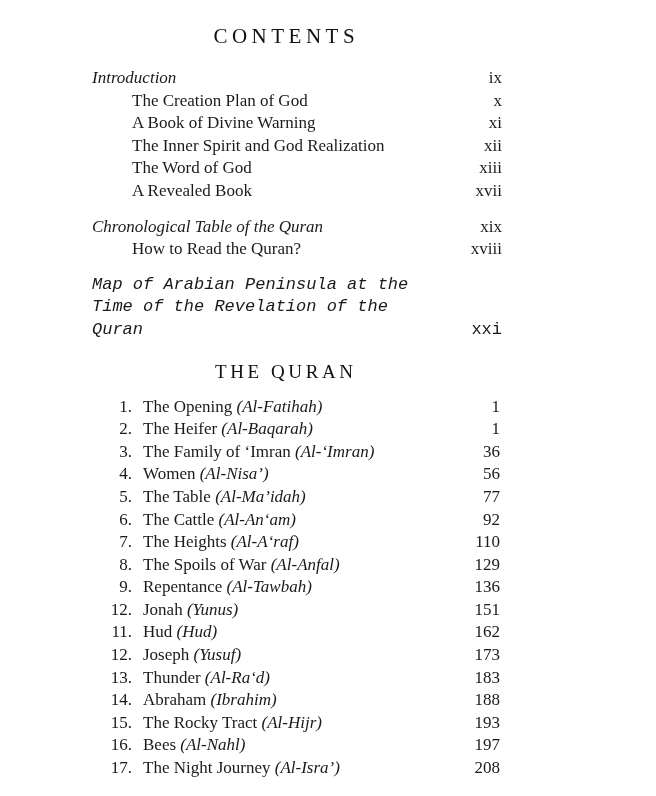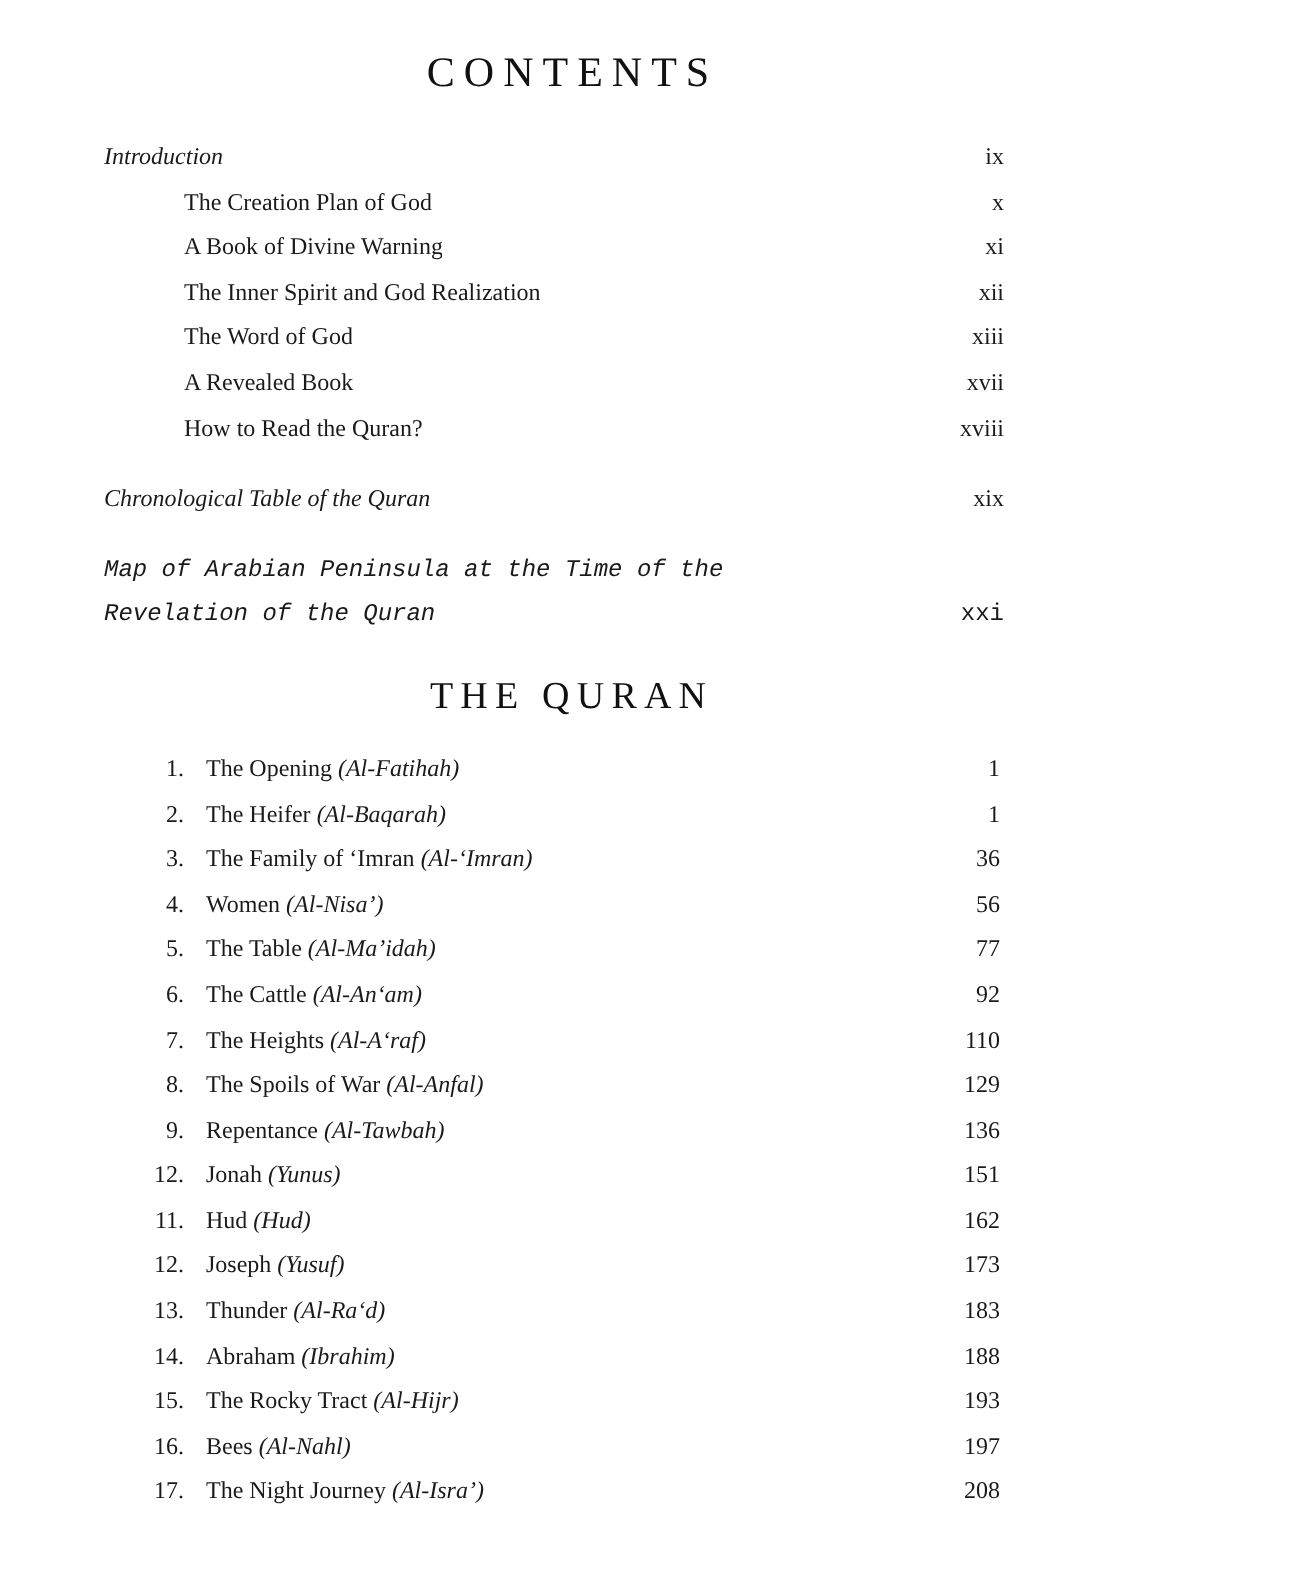--- a/index.html
+++ b/index.html
@@ -50,23 +50,24 @@
   
   .toc-list {
     margin: 0;
     padding: 0;
     list-style: none;
   }
 
   .toc-row {
     display: flex;
     align-items: baseline;
-    font-size: 12px;
+    font-size: 17px;
     line-height: 22.6px;
     white-space: nowrap;
+    margin-left: 40px;
   }
 
   .toc-label {
     flex: 0 1 auto;
     overflow: hidden;
   }
 
   .toc-filler {
     flex: 1 1 auto;
     min-width: 6px;
@@ -170,30 +171,30 @@
       <li class="toc-row fm-row level-2">
         <span class="toc-label">The Word of God</span>
         <span class="toc-filler"></span>
         <span class="toc-page">xiii</span>
       </li>
       <li class="toc-row fm-row level-2">
         <span class="toc-label">A Revealed Book</span>
         <span class="toc-filler"></span>
         <span class="toc-page">xvii</span>
       </li>
-      <li class="toc-row fm-row level-2">
-        <span class="toc-label">How to Read the Quran?</span>
-        <span class="toc-filler"></span>
-        <span class="toc-page">xviii</span>
-      </li>
       <li class="toc-row fm-row level-1 gap-before">
         <span class="toc-label">Chronological Table of the Quran</span>
         <span class="toc-filler"></span>
         <span class="toc-page">xix</span>
       </li>
+      <li class="toc-row fm-row level-2">
+        <span class="toc-label">How to Read the Quran?</span>
+        <span class="toc-filler"></span>
+        <span class="toc-page">xviii</span>
+      </li>
       <li class="toc-row fm-row level-1 gap-before multiline">
         <span class="toc-label">Map of Arabian Peninsula at the Time of the Revelation of the Quran</span>
         <span class="toc-filler"></span>
         <span class="toc-page">xxi</span>
       </li>
     </ul>
 
   <h2 class="section-title">THE QURAN</h2>
 
   <ul class="toc-list surah-list">

